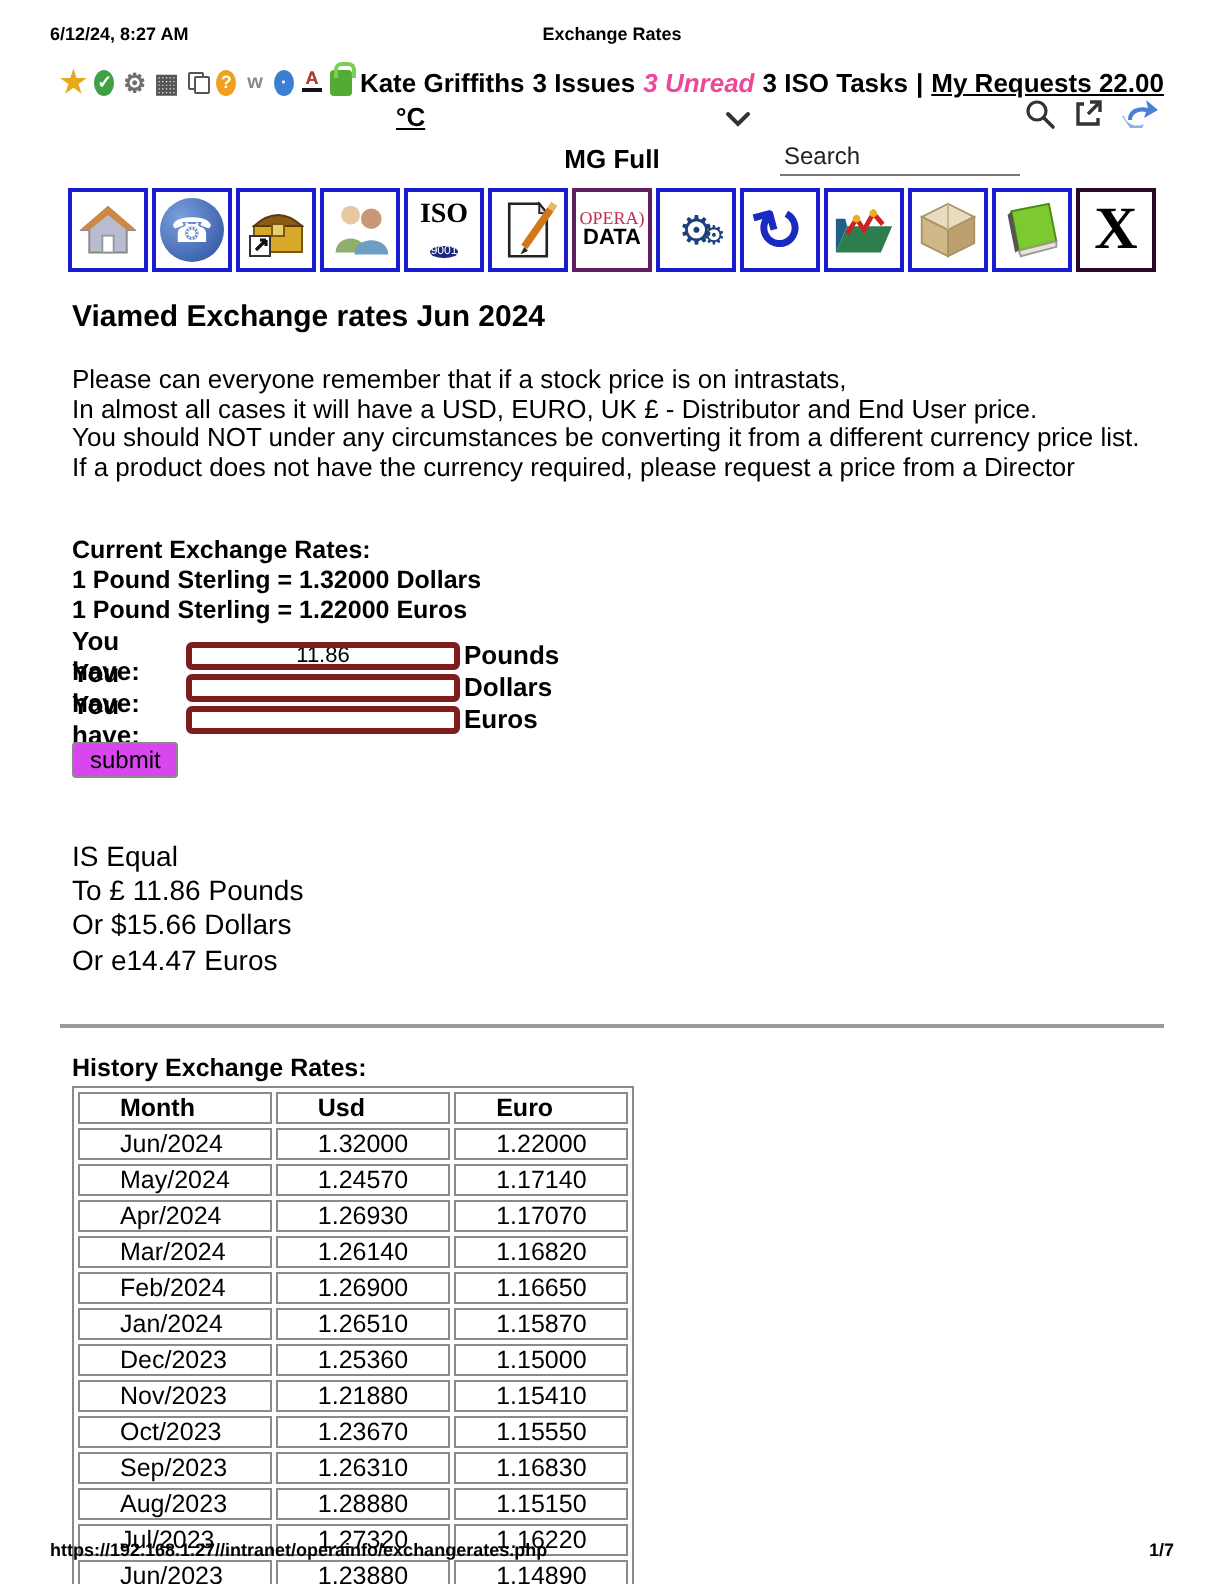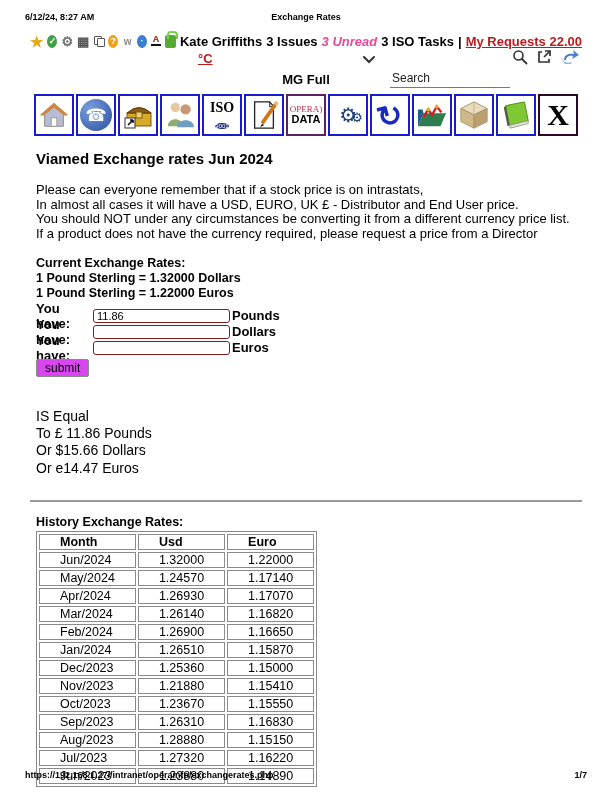--- a/index.html
+++ b/index.html
@@ -27,21 +27,21 @@
   .mini-copy i { position:absolute; width:8px; height:9px; border:1px solid #555; background:#fff; border-radius:1px; }
   .mini-copy i:first-child { left:1px; top:1px; }
   .mini-copy i:last-child { left:4px; top:3px; }
   .mini-w { color:#888; font-size:10px; font-weight:700; }
   .mini-colortext { display:inline-block; width:13px; }
   .mini-colortext b { display:block; height:9px; font-size:9px; line-height:9px; background:linear-gradient(90deg,#d03030,#30a030,#3060d0); -webkit-background-clip:text; color:#c03030; text-align:center; }
   .mini-colortext u { display:block; height:2px; background:#111; }
   .mini-lock { width:11px; height:13px; background:#55aa33; border-radius:2px; position:relative; }
   .mini-lock:before { content:""; position:absolute; top:-4px; left:2px; width:7px; height:6px; border:2px solid #7bcf55; border-bottom:none; border-radius:4px 4px 0 0; }
   .red-unread { color:#ec4899; font-style:italic; }
-  .link { color:#b91c1c; text-decoration:underline; cursor:pointer; }
+  .link { color:#000000; text-decoration:underline; cursor:pointer; }
   .chrome-line2 { position:relative; height:26px; }
   .temp-link { position:absolute; left:168px; top:2px; font-size:13px; font-weight:700; }
   .chevron { position:absolute; left:332px; top:6px; }
   .search-box { position:absolute; left:360px; top:0; width:120px; border:none; border-bottom:1px solid #777; font-size:12px; padding:2px 2px; font-family:"Liberation Sans",sans-serif; color:#1d4ed8; background:transparent;margin-top:20px; }
   .search-box::placeholder { color:#222; opacity:1; }
   .chrome-icons-right { position:absolute; right:2px; top:0; display:flex; gap:8px; align-items:center; }
 
   .nav-label { position:absolute; top:72px; left:0; right:0; text-align:center; font-size:13px; font-weight:700; }
 
   
@@ -57,25 +57,25 @@
   .glyph-phone { width:32px; height:32px; border-radius:50%; background:radial-gradient(circle at 10px 10px,#7a9fdc,#2a4fa0); color:#fff; font-size:17px; display:flex; align-items:center; justify-content:center; }
   .glyph-refresh { color:#1a2ac0; font-size:30px; font-weight:700; transform:rotate(-15deg); }
   .glyph-gears { color:#1d3f7a; font-size:20px; letter-spacing:-6px; }
   .glyph-gears span:last-child { font-size:13px; }
   .glyph-exit { font-size:30px; font-weight:700; font-family:"Liberation Serif",serif; }
 
   
   .content { position:absolute; top:150px; left:36px; right:30px; }
   .heading { font-size:15px; font-weight:700; }
   .notice { margin-top:16px; font-size:13px; font-weight:400; line-height:1.13; }
-  .rates { margin-top:14px; font-size:12.5px; font-weight:700; line-height:1.2; }
+  .rates { margin-top:26px; font-size:12.5px; font-weight:700; line-height:1.2; }
   .converter { margin-top:7px; font-size:13px; }
   .conv-row { display:flex; align-items:center; height:16px; }
   .conv-label { font-weight:700; width:57px; }
-  .conv-input { width:137px; height:14px; border:1px solid #7f1d1d; border-radius:3px; font-size:11px; padding:0 3px; font-family:"Liberation Sans",sans-serif; }
+  .conv-input { width:137px; height:14px; border:3px solid #7f1d1d; border-radius:3px; font-size:11px; padding:0 3px; font-family:"Liberation Sans",sans-serif;text-align:center; }
   .conv-cur { font-weight:700; margin-left:2px; }
   .submit-btn { margin-top:3px; font-size:12px; padding:1px 8px; border:1px solid #8a8a8a; border-radius:2px; background:#d946ef; font-family:"Liberation Sans",sans-serif; cursor:pointer; }
   .result { margin-top:31px; font-size:14px; font-weight:400; line-height:1.24; }
   .rule { margin-top:23px; margin-left:-6px; border:none; border-top:2px solid #9a9a9a; }
   .hist-label { margin-top:13px; font-size:12.5px; font-weight:600; }
   table.hist { margin-top:2px; border:1px solid #8a8a8a; border-spacing:2px; background:#fff; }
   table.hist th, table.hist td { border:1px solid #8a8a8a; font-size:12.5px; padding:0 20px; height:16px; text-align:left; }
   table.hist th { font-weight:700; }
   .col-month { width:68px; } .col-usd { width:58px; } .col-euro { width:54px; }
 

